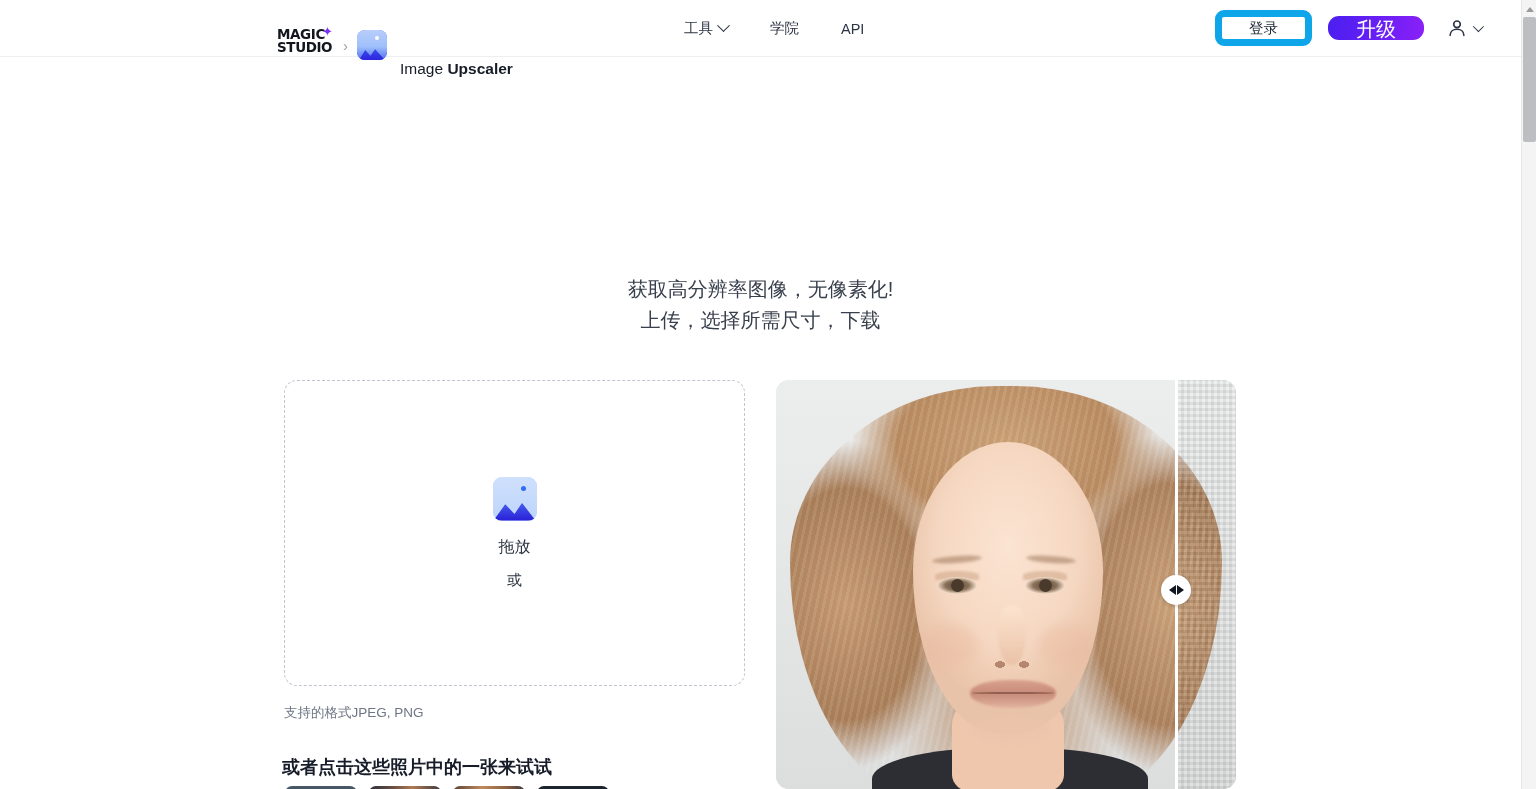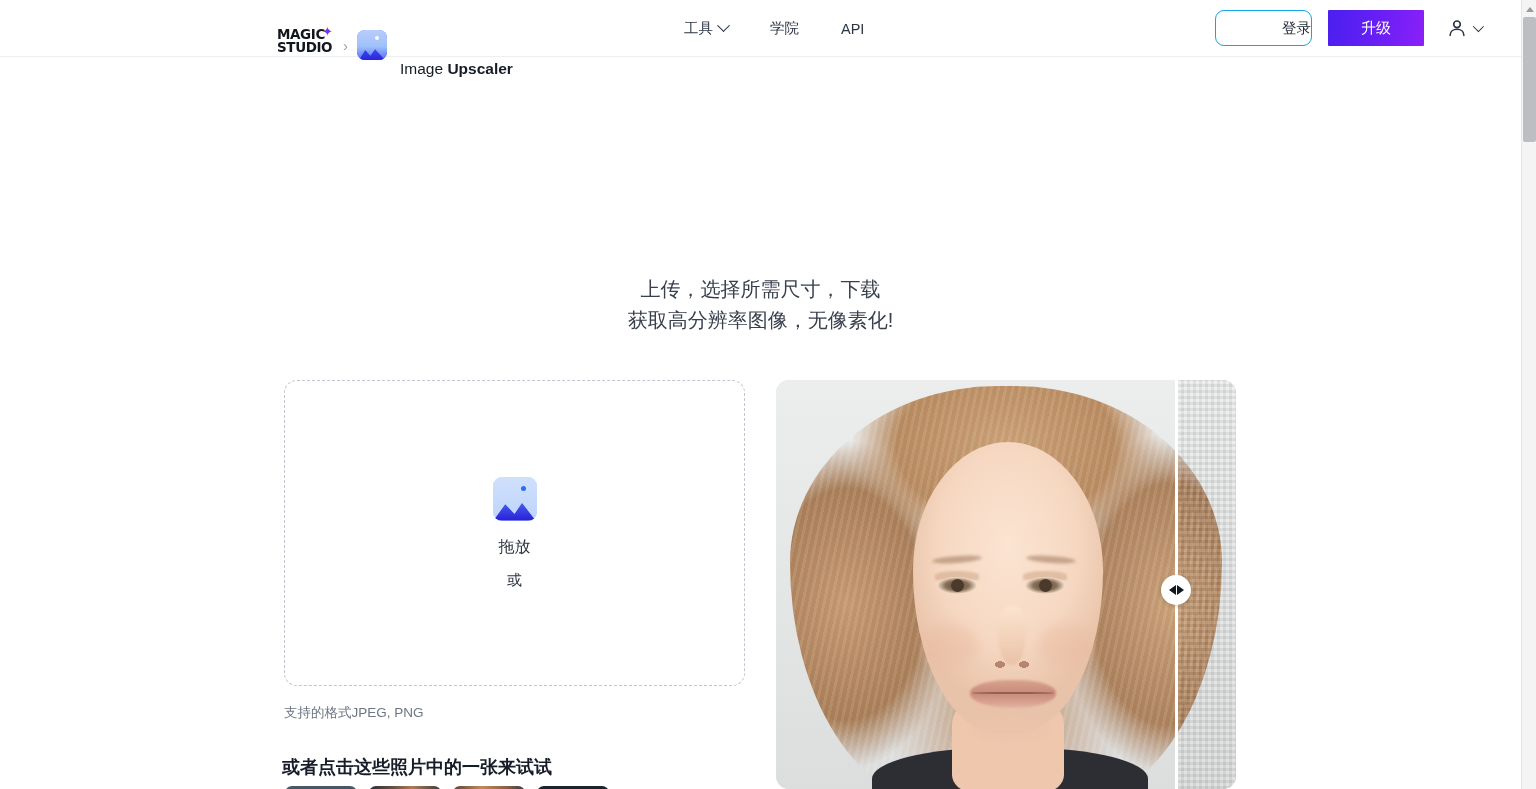--- a/index.html
+++ b/index.html
@@ -43,29 +43,28 @@
   .app-icon .dot { position:absolute; top:6px; right:8px; width:4px; height:4px; border-radius:50%; background:#fff; opacity:.95; }
   .app-title { margin-left:13px; font-size:15.5px; color:#161c26;margin-top:48px; }
   .app-title b { font-weight:700; }
 
   .nav { position:absolute; left:684px; top:0; height:57px; display:flex; align-items:center; gap:42px; }
   .nav a { font-size:14.5px; color:#2c3545; text-decoration:none; display:flex; align-items:center; gap:6px;text-align:right; }
   .caret { display:inline-block; width:9px; height:9px; border-right:1.6px solid #2c3545; border-bottom:1.6px solid #2c3545; transform:rotate(45deg) translate(-2px,-2px); }
 
   .header-actions { position:absolute; right:40px; top:10px; display:flex; align-items:center; gap:16px; }
   .btn-login {
-    width:97px; height:36px; border:1px solid #0ea5e9; border-radius:9px;
+    width:97px; height:36px; border:7px solid #0ea5e9; border-radius:9px;
     background:#fff; font-size:14.5px; color:#222b38; cursor:pointer;
     font-family:inherit;
-    text-align:right;
   }
   .btn-upgrade {
-    width:96px; height:36px; border:none; border-radius:1px; cursor:pointer;
+    width:96px; height:24px; border:none; border-radius:11px; cursor:pointer;
     background:linear-gradient(100deg,#4a1ff0 0%,#6a1ff5 55%,#8b20f8 100%);
-    color:#fff; font-size:15px; font-family:inherit;
+    color:#fff; font-size:20px; font-family:inherit;
   }
   .acct { display:flex; align-items:center; gap:5px; margin-left:6px; cursor:pointer; }
   .acct .cv { width:8px; height:8px; border-right:1.5px solid #2c3545; border-bottom:1.5px solid #2c3545; transform:rotate(45deg) translateY(-2px); }
 
   
   .hero-h1 {
     position:absolute; top:108px; left:0; width:1521px; text-align:center;
     font-size:62px; line-height:70px; font-weight:700; color:#10161f;
     letter-spacing:-0.5px;
   }
@@ -233,22 +232,22 @@
             <path d="M4.5 20c0-4.1 3.4-6.6 7.5-6.6s7.5 2.5 7.5 6.6"></path>
         </svg>
         <i class="cv"></i>
       </div>
     </div>
   </div>
 
   <h1 class="hero-h1">
   </h1>
   <div class="hero-sub">
+    <div>获取高分辨率图像，无像素化!</div>
     <div>上传，选择所需尺寸，下载</div>
-    <div>获取高分辨率图像，无像素化!</div>
   </div>
 
   <div class="dropzone">
     <div class="dz-icon">
       <div class="sky2"></div>
       <div class="m1"></div>
       <div class="d1"></div>
     </div>
     <div class="dz-drag">拖放</div>
     <div class="dz-or">或</div>

